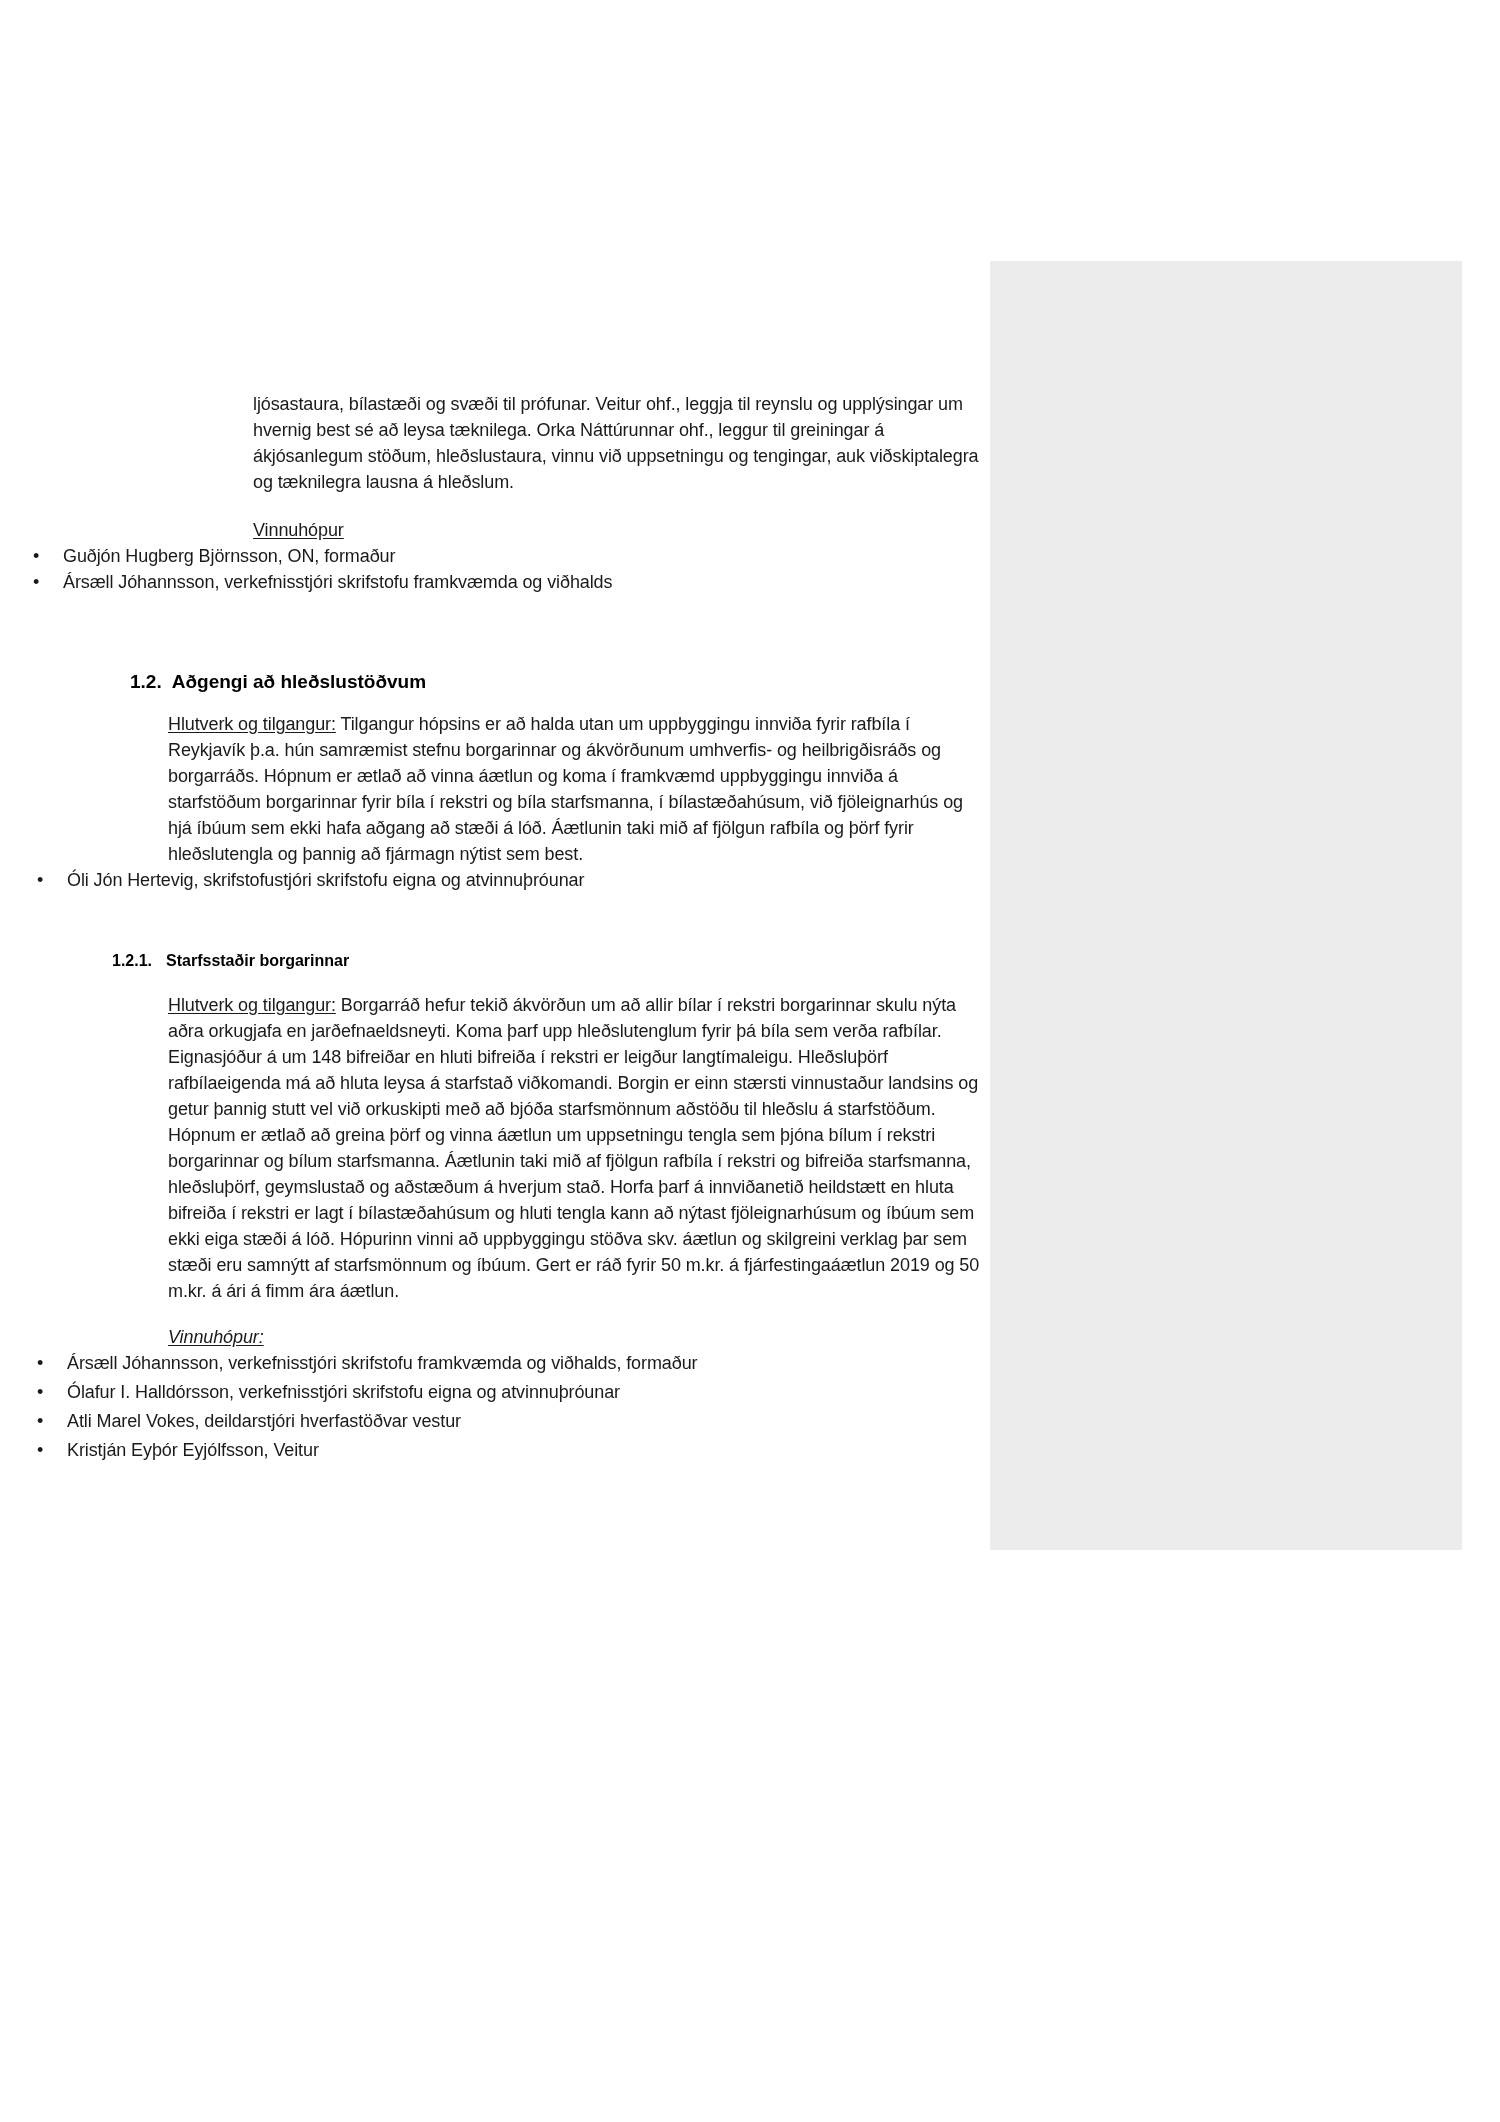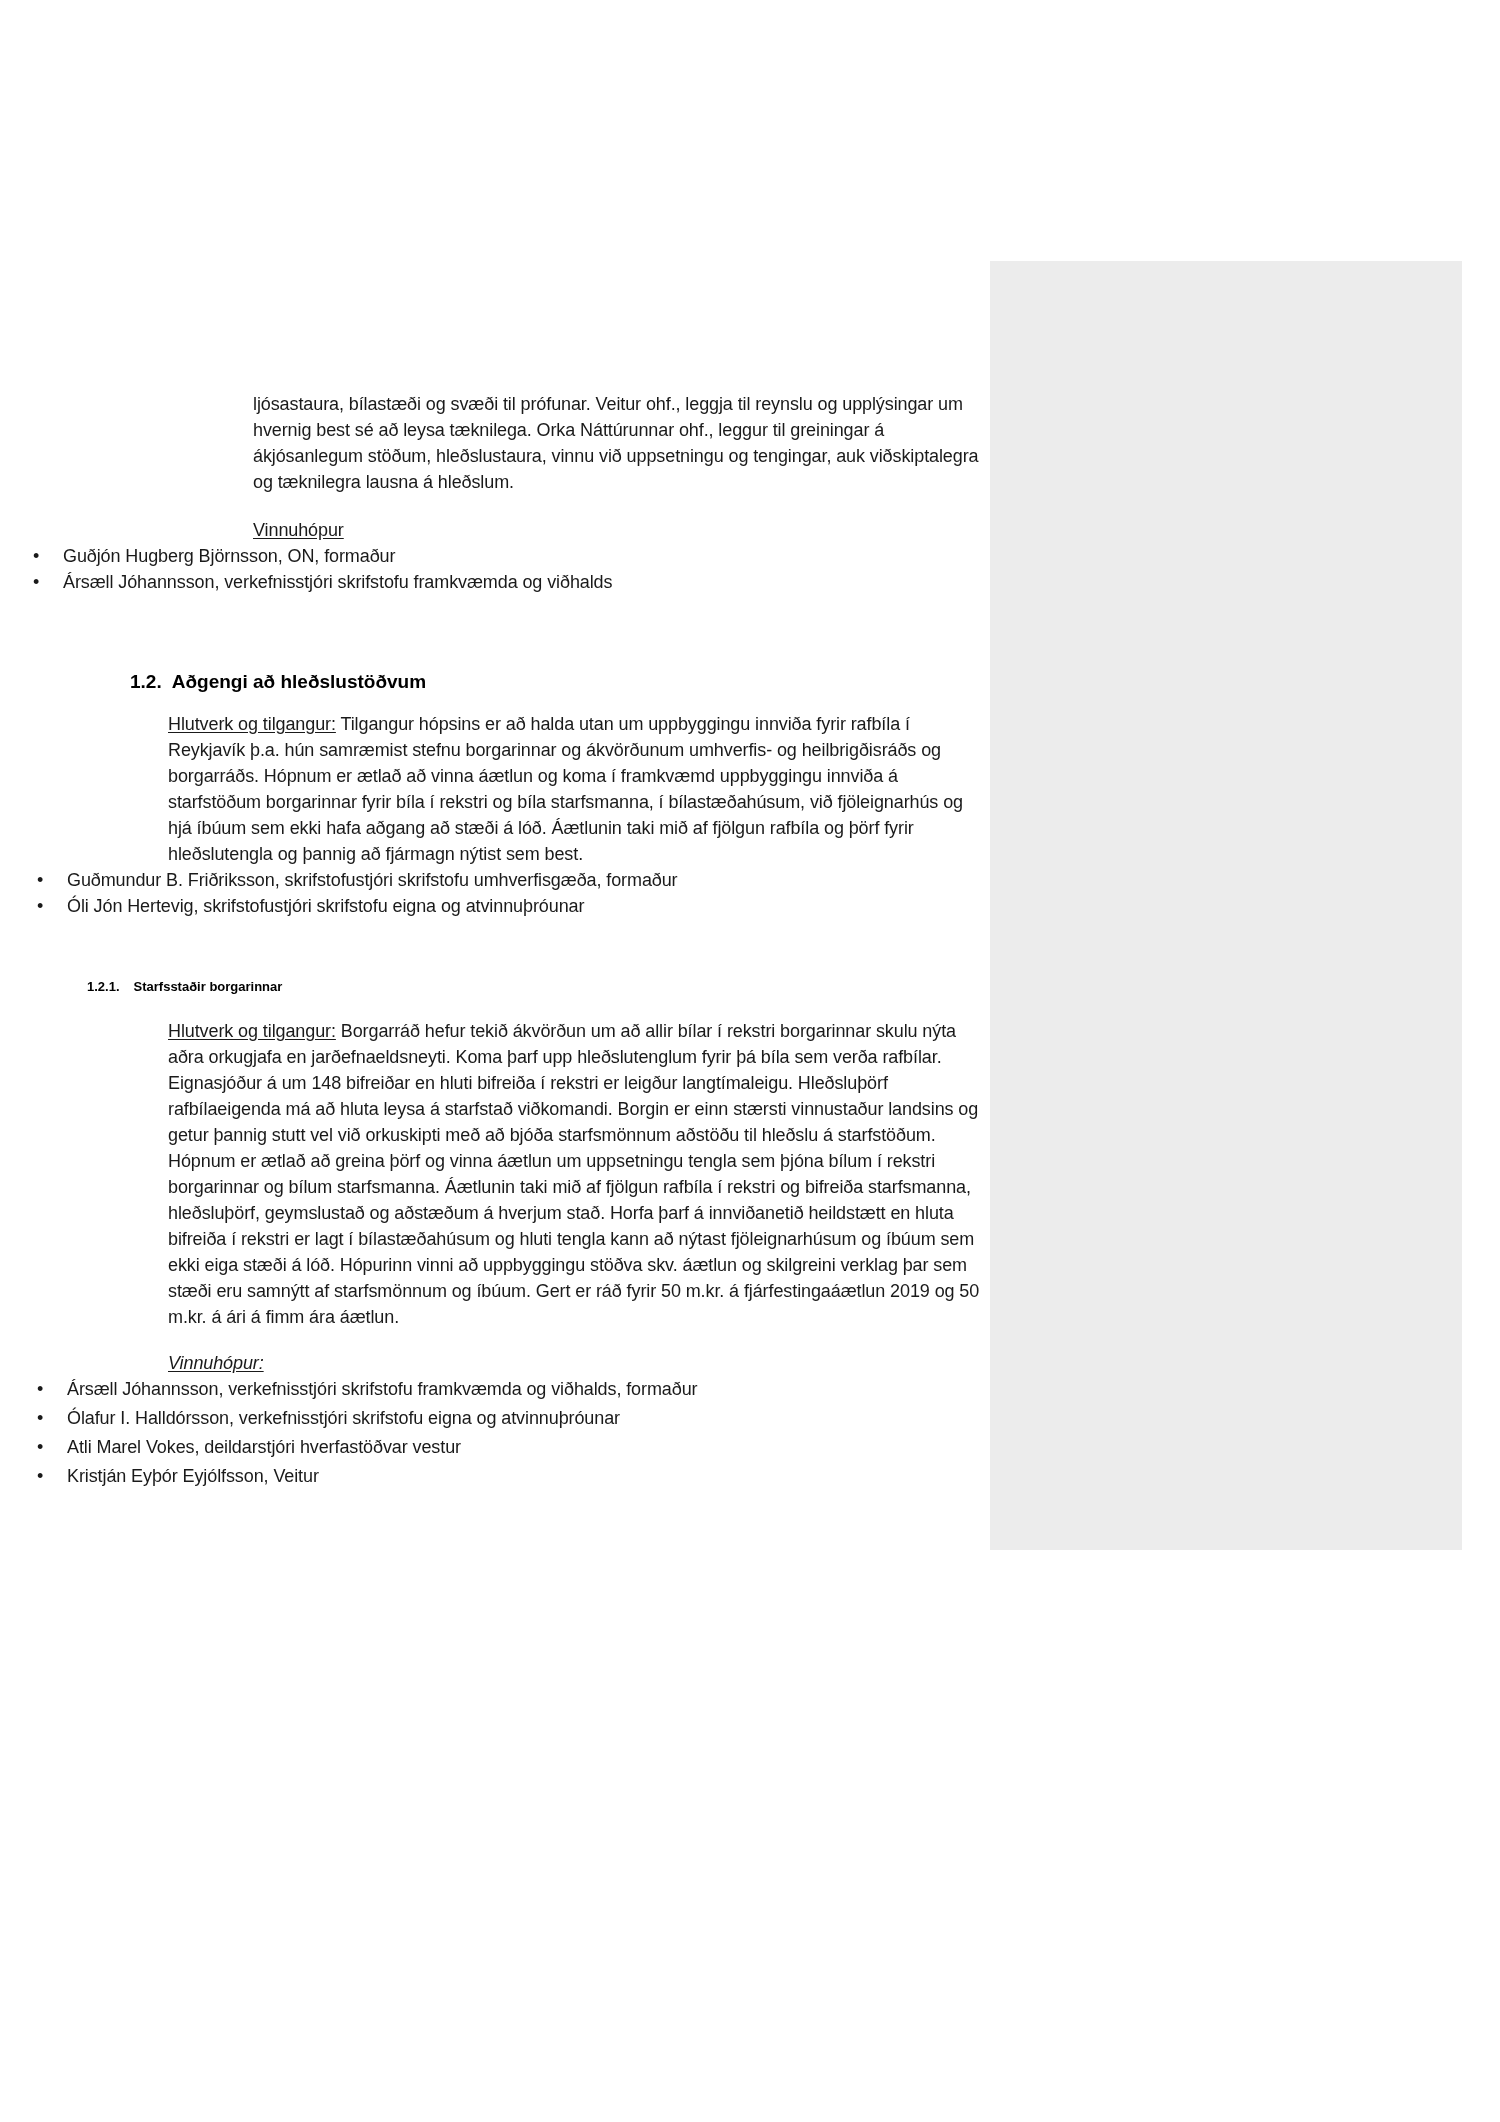--- a/index.html
+++ b/index.html
@@ -56,22 +56,22 @@
     margin: 73px 0 0 130px;
     font-size: 19px;
     line-height: 28px;
     font-weight: bold;
     color: #000000;
     letter-spacing: 0;
   }
   h2.sec .h-num { margin-right: 10px; }
 
   h3.subsec {
-    margin: 55px 0 0 87px;
-    font-size: 13px;
+    margin: 55px 0 0 112px;
+    font-size: 16px;
     line-height: 26px;
     font-weight: bold;
     color: #000000;
     letter-spacing: 0;
   }
   h3.subsec .h-num { margin-right: 14px; }
 
   .body-para   { margin: 15px 0 0 168px; width: 822px; }
   .body-para-2 { margin: 18px 0 0 168px; width: 822px; }
   .group-label   { margin: 8px 0 0 168px; }
@@ -94,21 +94,20 @@
       <li><span>Guðjón Hugberg Björnsson, ON, formaður</span></li>
       <li><span>Ársæll Jóhannsson, verkefnisstjóri skrifstofu framkvæmda og viðhalds</span></li>
     </ul>
 
     <h2 class="sec"><span class="h-num">1.2.</span><span>Aðgengi að hleðslustöðvum</span></h2>
 
     <p class="body-para"><span class="underline">Hlutverk og tilgangur:</span> <span>Tilgangur hópsins er að halda utan um uppbyggingu innviða fyrir rafbíla í Reykjavík þ.a. hún samræmist stefnu borgarinnar og ákvörðunum umhverfis- og heilbrigðisráðs og borgarráðs.  Hópnum er ætlað að vinna áætlun og koma í framkvæmd uppbyggingu innviða á starfstöðum borgarinnar fyrir bíla í rekstri og bíla starfsmanna, í bílastæðahúsum, við fjöleignarhús og hjá íbúum sem ekki hafa aðgang að stæði á lóð.  Áætlunin taki mið af fjölgun rafbíla og þörf fyrir hleðslutengla og þannig að fjármagn nýtist sem best.</span></p>
 
 
     <ul class="members section-members">
-      <li><span>Guðmundur B. Friðriksson, skrifstofustjóri skrifstofu umhverfisgæða, formaður</span></li>
       <li><span>Óli Jón Hertevig, skrifstofustjóri skrifstofu eigna og atvinnuþróunar</span></li>
     </ul>
 
     <h3 class="subsec"><span class="h-num">1.2.1.</span><span>Starfsstaðir borgarinnar</span></h3>
 
     <p class="body-para-2"><span class="underline">Hlutverk og tilgangur:</span> <span>Borgarráð hefur tekið ákvörðun um að allir bílar í rekstri borgarinnar skulu nýta aðra orkugjafa en jarðefnaeldsneyti.  Koma þarf upp hleðslutenglum fyrir þá bíla sem verða rafbílar.  Eignasjóður á um 148 bifreiðar en hluti bifreiða í rekstri er leigður langtímaleigu. Hleðsluþörf rafbílaeigenda má að hluta leysa á starfstað viðkomandi.  Borgin er einn stærsti vinnustaður landsins og getur þannig stutt vel við orkuskipti með að bjóða starfsmönnum aðstöðu til hleðslu á starfstöðum. Hópnum er ætlað að greina þörf og vinna áætlun um uppsetningu tengla sem þjóna bílum í rekstri borgarinnar og bílum starfsmanna.  Áætlunin taki mið af fjölgun rafbíla í rekstri og bifreiða starfsmanna, hleðsluþörf, geymslustað og aðstæðum á hverjum stað.  Horfa þarf á innviðanetið heildstætt en hluta bifreiða í rekstri er lagt í bílastæðahúsum og hluti tengla kann að nýtast fjöleignarhúsum og íbúum sem ekki eiga stæði á lóð.  Hópurinn vinni að uppbyggingu stöðva skv. áætlun og skilgreini verklag þar sem stæði eru samnýtt af starfsmönnum og íbúum.  Gert er ráð fyrir 50 m.kr. á fjárfestingaáætlun 2019 og 50 m.kr. á ári á fimm ára áætlun.</span></p>
 
     <p class="group-label-2"><span class="underline">Vinnuhópur:</span></p>
 
     <ul class="members section-members spaced">

